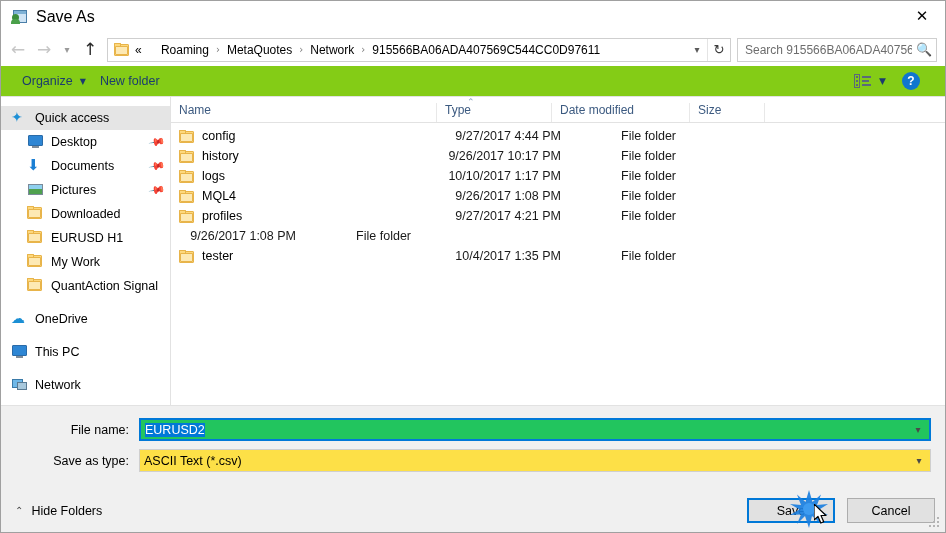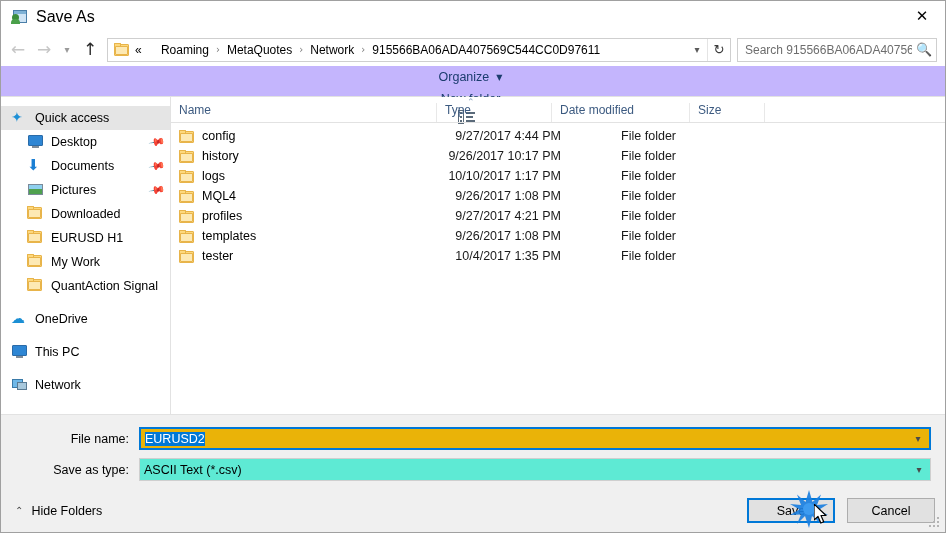--- a/index.html
+++ b/index.html
@@ -107,25 +107,24 @@
   }
   .search-icon{
     width:24px;display:flex;align-items:center;justify-content:center;
     font-size:13px;color:#3a3a3a;font-family:"DejaVu Sans",sans-serif;
   }
 
   
   .toolbar{
     height:31px;min-height:31px;
     display:flex;align-items:center;
-    background:#c4b5fd;
+    background:#84cc16;
     border-bottom:1px solid #e2e2e2;
     padding:0 19px 0 14px;
     box-sizing:border-box;
-    flex-direction:column;
   }
   .tb-item{
     font-size:12.5px;color:#1b3c6e;display:flex;align-items:center;
     padding:4px 7px;cursor:default;
   }
   .tb-caret{font-size:8px;margin-left:7px;color:#1b3c6e;font-family:"DejaVu Sans",sans-serif;}
   .tb-spacer{flex:1;}
   .viewicon{
     width:17px;height:14px;position:relative;margin-right:8px;
   }
@@ -245,31 +244,31 @@
   .c-size{width:75px;padding-left:8px;color:#1a1a1a;}
 
   
   .formarea{
     border-top:1px solid #e2e2e2;
     background:#f0f0f0;
     padding:12px 14px 8px 14px;
     box-sizing:border-box;
   }
   .formrow{display:flex;align-items:center;margin-bottom:8px;}
-  .formrow:last-child{margin-bottom:0;}
+  .formrow:last-child{margin-bottom:9px;}
   .flabel{
     width:114px;text-align:right;padding-right:10px;
     font-size:12.5px;color:#000;flex:none;
   }
   .combo{
     flex:1;height:23px;display:flex;align-items:center;
     box-sizing:border-box;min-width:0;
   }
-  .combo.focused{border:2px solid #0078d7;background:#eab308;}
-  .combo.plain{border:1px solid #cfcfcf;background:#5eead4;}
+  .combo.focused{border:2px solid #0078d7;background:#22c55e;}
+  .combo.plain{border:1px solid #cfcfcf;background:#fde047;}
   .combo-val{
     flex:1;font-size:12.5px;padding-left:4px;overflow:hidden;white-space:nowrap;
   }
   .sel-text{background:#0078d7;color:#ffffff;padding:1px 0px;}
   .combo-arrow{
     width:22px;display:flex;align-items:center;justify-content:center;flex:none;
     font-size:10px;color:#4a4a4a;font-family:"DejaVu Sans",sans-serif;
   }
 
   
@@ -563,28 +562,20 @@
                 <span class="f-front"></span>
               </span>
             <span>profiles</span>
           </div>
           <div class="cell c-date">9/27/2017 4:21 PM</div>
           <div class="cell c-type">File folder</div>
           <div class="cell c-size"></div>
         </div>
 
         <div class="row">
-          <div class="cell c-name">
-            <span class="folder">
-                <span class="f-back"></span>
-                <span class="f-tab"></span>
-                <span class="f-front"></span>
-              </span>
-            <span>templates</span>
-          </div>
           <div class="cell c-date">9/26/2017 1:08 PM</div>
           <div class="cell c-type">File folder</div>
           <div class="cell c-size"></div>
         </div>
 
         <div class="row">
           <div class="cell c-name">
             <span class="folder">
                 <span class="f-back"></span>
                 <span class="f-tab"></span>

